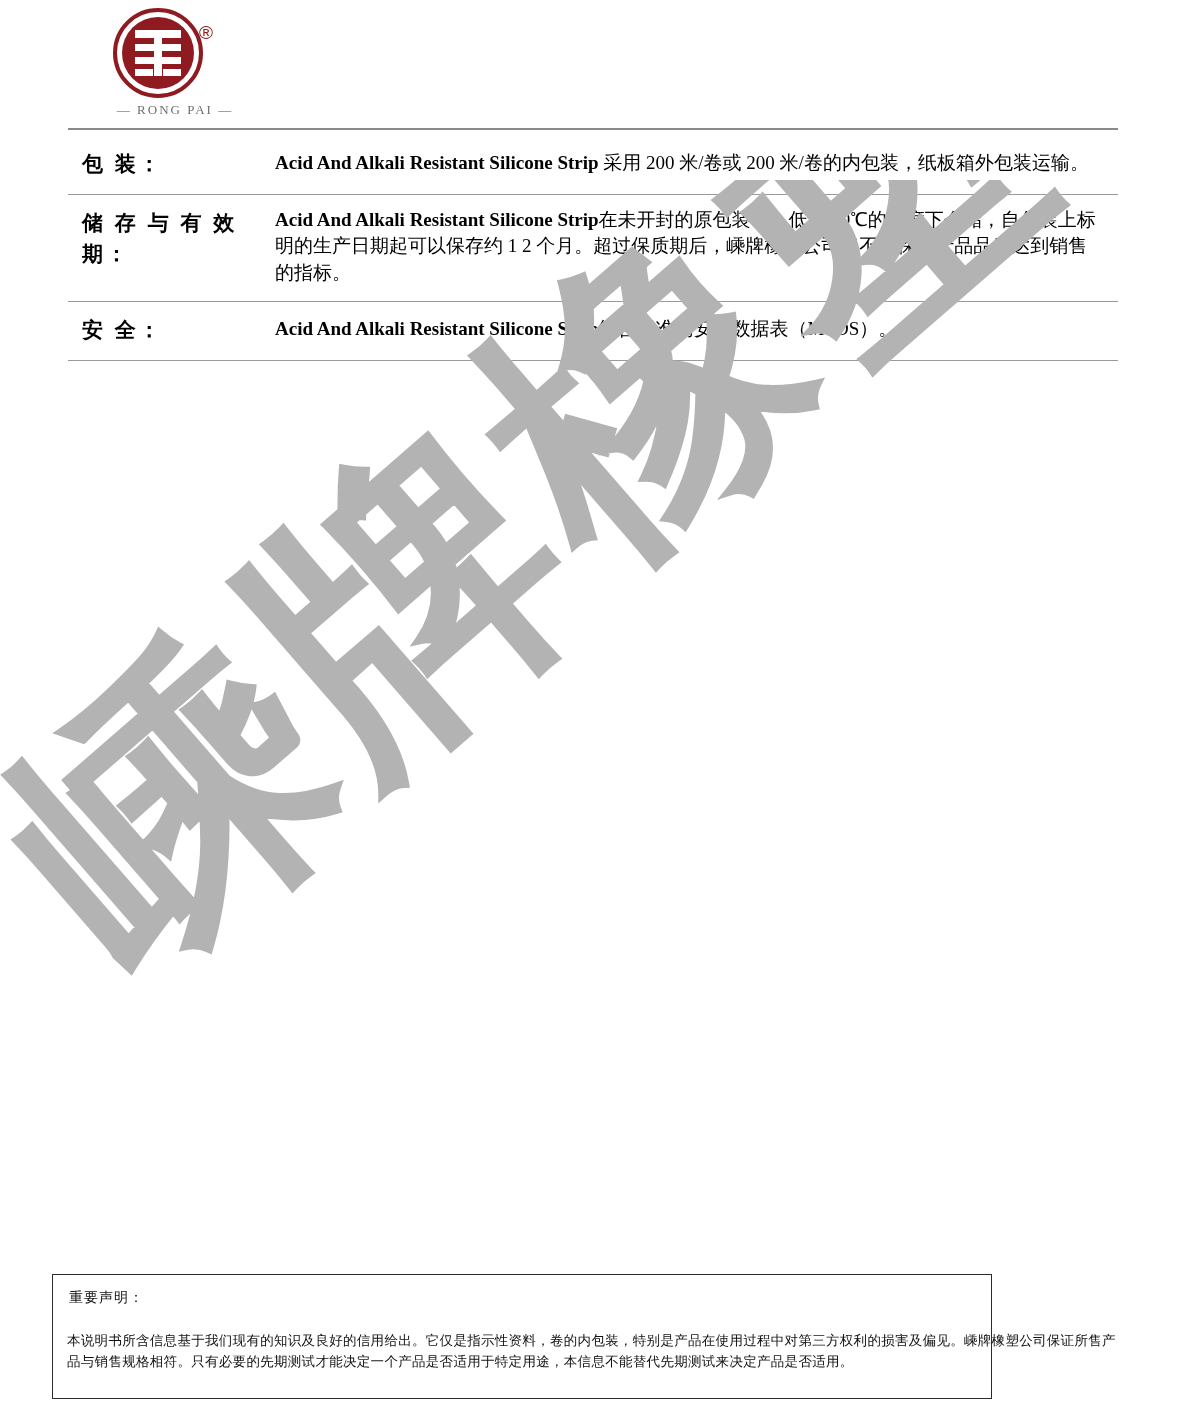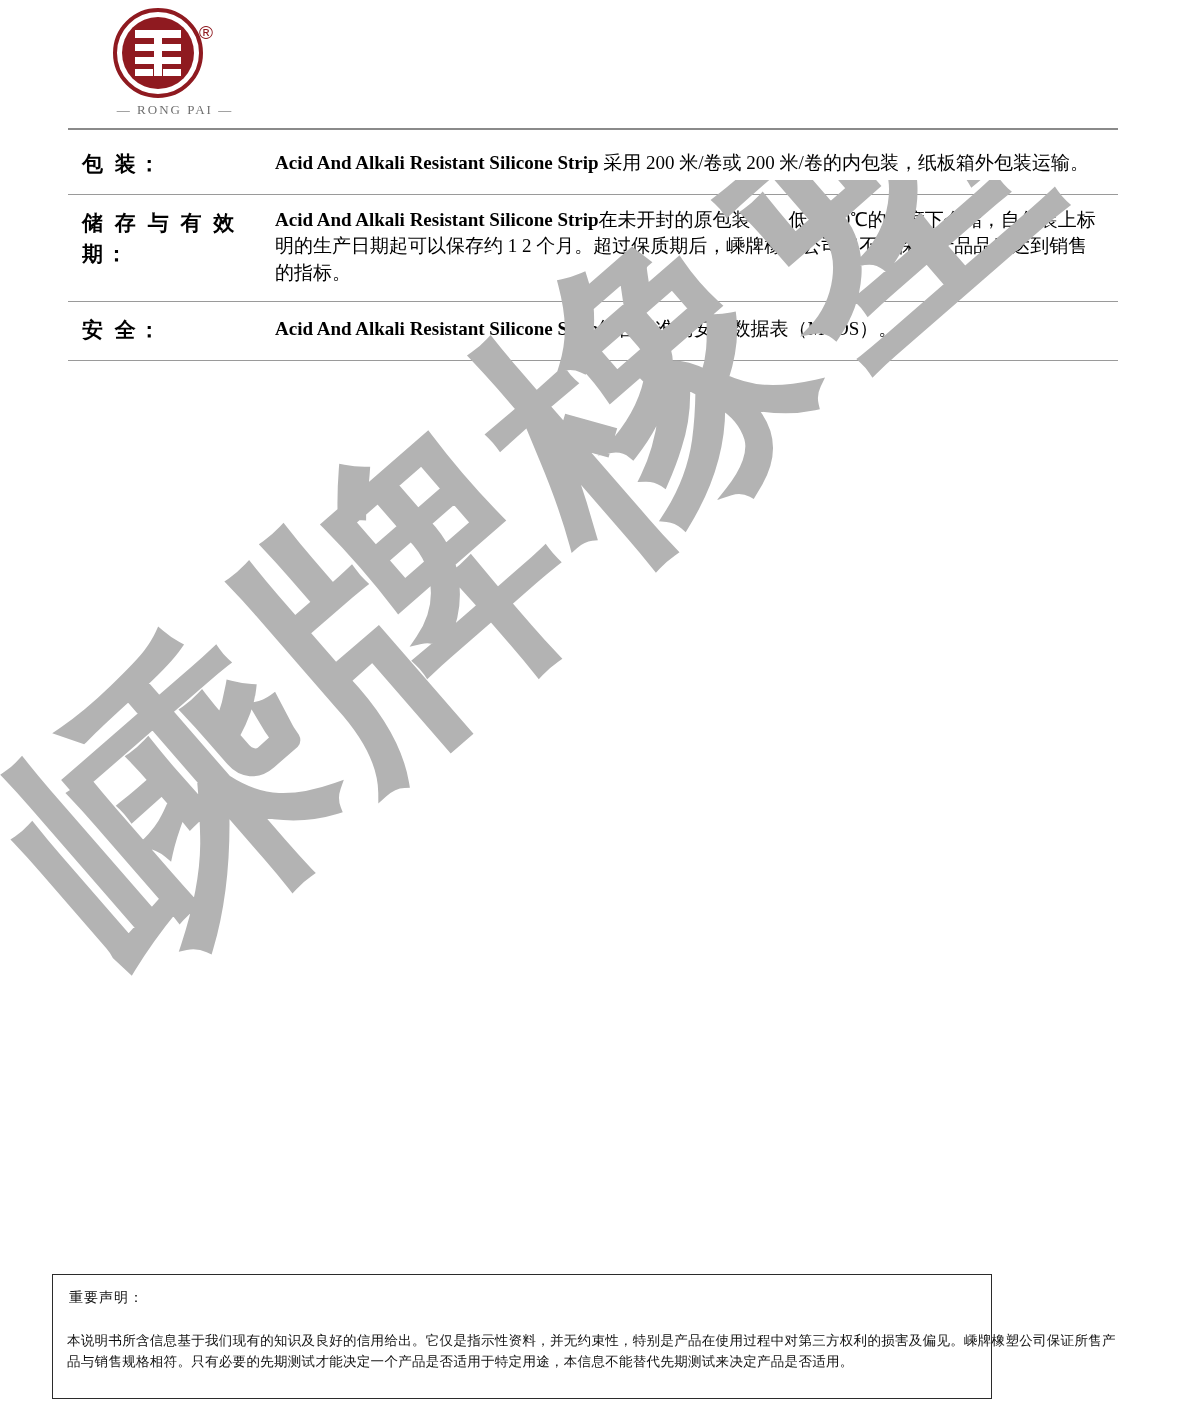--- a/index.html
+++ b/index.html
@@ -209,16 +209,16 @@
       </tr>
     </tbody>
   </table>
 
   <div class="watermark">
     <div class="watermark-text">嵊牌橡塑</div>
   </div>
 
   <div class="notice">
     <div class="notice-title">重要声明：</div>
-    <div class="notice-body">本说明书所含信息基于我们现有的知识及良好的信用给出。它仅是指示性资料，并无约束性，特别是产品在使用过程中对第三方权利的损害及偏见。嵊牌橡塑公司保证所售产品与销售规格相符。只有必要的先期测试才能决定一个产品是否适用于特定用途，本信息不能替代先期测试来决定产品是否适用。</div>
+    <div class="notice-body">本说明书所含信息基于我们现有的知识及良好的信用给出。它仅是指示性资料，卷的内包装，特别是产品在使用过程中对第三方权利的损害及偏见。嵊牌橡塑公司保证所售产品与销售规格相符。只有必要的先期测试才能决定一个产品是否适用于特定用途，本信息不能替代先期测试来决定产品是否适用。</div>
   </div>
 
 </div>
 
 </body></html>

